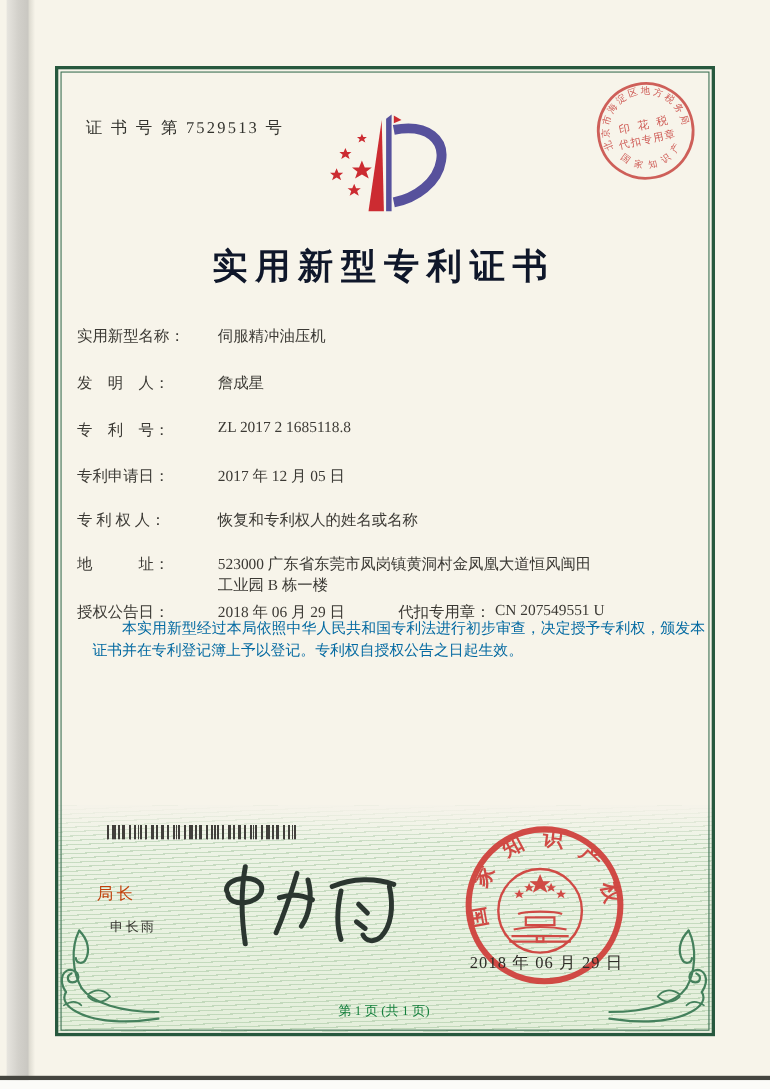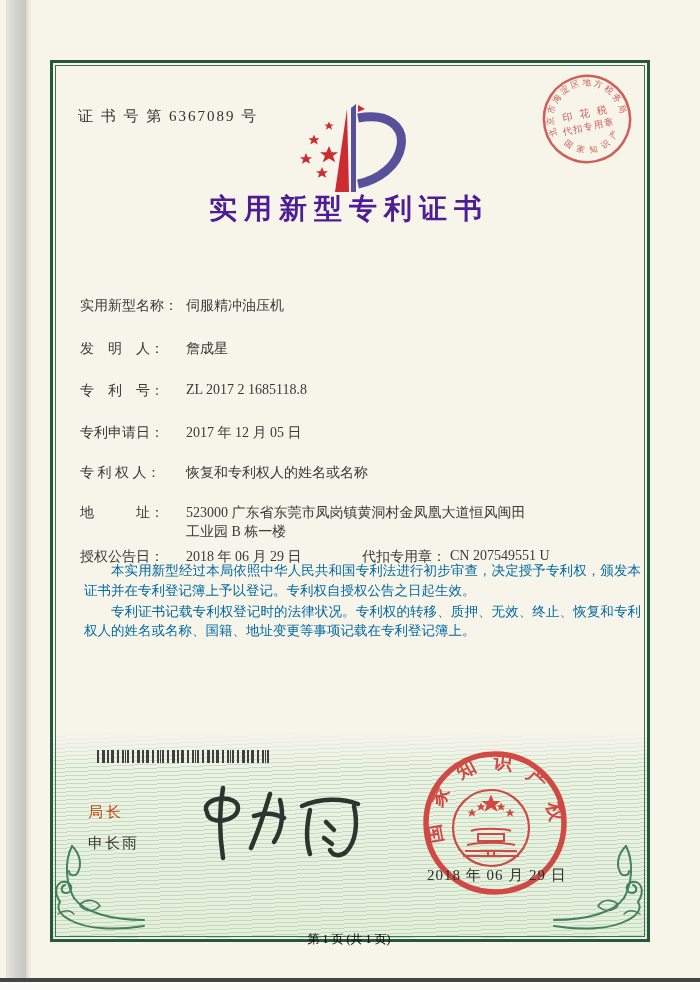--- a/index.html
+++ b/index.html
@@ -17,47 +17,47 @@
   .green-pattern{left:53px;top:732px;width:594px;height:206px;
     background:
       linear-gradient(180deg,#f6f3ea 0px,rgba(246,243,234,0) 34px),
       repeating-linear-gradient(177.5deg, rgba(112,164,110,.30) 0 1px, rgba(255,255,255,0) 1px 4px),
       linear-gradient(180deg,#eef4e7,#e4efdb);}
   .frame{left:50px;top:60px;width:594px;height:876px;border:3px solid #27583e;}
   .frame-inner{position:absolute;inset:2px;border:1px solid #3d7154;}
 
   .cert-no{left:78px;top:107px;font-size:15px;letter-spacing:2px;color:#33332e;}
   .logo{left:292px;top:102px;}
-  .title{left:50px;top:190px;width:598px;text-align:center;font-size:28px;
-         font-weight:600;letter-spacing:7px;color:#4c1d95;}
+  .title{left:50px;top:221px;width:598px;text-align:center;font-size:32px;
+         font-weight:600;letter-spacing:7px;color:#0f172a;}
 
   .row{font-size:14px;color:#3b3934;white-space:nowrap;}
-  .row .lab{position:absolute;left:80px;width:108px;}
-  .row .val{position:absolute;left:186px;text-align:right;}
+  .row .lab{position:absolute;left:70px;width:108px;}
+  .row .val{position:absolute;left:198px;text-align:right;}
   .lab2{position:absolute;left:362px;}
   .val2{position:absolute;left:450px;text-align:right;}
 
   .body-text{left:84px;top:561px;width:557px;font-size:13.5px;line-height:19.8px;
              color:#0369a1;text-align:justify;}
   .body-text p{margin:0 0 1px 0;text-indent:2em;}
 
   .barcode{left:97px;top:750px;width:173px;height:13px;
     background:
       repeating-linear-gradient(90deg,#413f3b 0 2px,transparent 2px 5px),
       repeating-linear-gradient(90deg,#413f3b 0 1px,transparent 1px 7px);}
 
   .director-label{left:88px;top:803px;font-size:15px;letter-spacing:3px;color:#c2410c;}
-  .director-name{left:88px;top:834px;font-size:15px;letter-spacing:2px;color:#34332e;}
+  .director-name{left:100px;top:834px;font-size:12px;letter-spacing:2px;color:#34332e;}
   .signature{left:196px;top:780px;}
 
   .big-seal{left:420px;top:748px;}
   .seal-date{left:427px;top:866px;font-size:15px;letter-spacing:1px;color:#2f2c27;z-index:5;}
   .tax-stamp{left:540px;top:72px;transform:rotate(-12deg);}
 
-  .footer{left:50px;top:911px;width:598px;text-align:center;font-size:12px;color:#000000;margin-top:20px;}
+  .footer{left:50px;top:911px;width:598px;text-align:center;font-size:12px;color:#15803d;}
   .flourish-l{left:48px;top:840px;}
   .flourish-r{left:550px;top:840px;transform:scaleX(-1);}
   svg text{font-family:"Liberation Serif","DejaVu Serif",serif;}
 </style>
 </head>
 <body>
 
 <div class="scan">
   <div class="abs paper"></div>
   <div class="abs scan-strip"></div>
@@ -84,21 +84,21 @@
       <path d="M96,86 C70,90 40,90 22,80 C12,75 8,68 12,62"></path>
       <path d="M12,62 C4,50 10,40 18,42 C25,44 25,53 18,53 C13,53 12,47 17,45"></path>
       <path d="M24,6 C16,22 18,44 26,58"></path>
       <path d="M24,6 C32,14 34,24 30,32 C28,37 21,36 21,31"></path>
       <path d="M26,58 C36,72 62,80 96,80"></path>
       <path d="M32,64 C40,58 48,60 52,66 C46,72 38,72 32,66" stroke-width="1.6"></path>
       <path d="M10,74 C16,70 22,70 26,74" stroke-width="1.4"></path>
     </g>
   </svg>
 
-  <div class="abs cert-no">证 书 号 第 6367089 号</div>
+  <div class="abs cert-no">证 书 号 第 7529513 号</div>
 
   <svg class="abs logo" width="115" height="95" viewBox="0 0 115 95">
     <g fill="#cc2b31">
       <path transform="translate(37,24) scale(0.45)" d="M0,-10 L2.9,-3.1 10,-3.1 4.5,1.2 6.9,8.1 0,4 -6.9,8.1 -4.5,1.2 -10,-3.1 -2.9,-3.1 Z"></path>
       <path transform="translate(22,38) scale(0.55)" d="M0,-10 L2.9,-3.1 10,-3.1 4.5,1.2 6.9,8.1 0,4 -6.9,8.1 -4.5,1.2 -10,-3.1 -2.9,-3.1 Z"></path>
       <path transform="translate(37,53) scale(0.9)" d="M0,-10 L2.9,-3.1 10,-3.1 4.5,1.2 6.9,8.1 0,4 -6.9,8.1 -4.5,1.2 -10,-3.1 -2.9,-3.1 Z"></path>
       <path transform="translate(14,57) scale(0.6)" d="M0,-10 L2.9,-3.1 10,-3.1 4.5,1.2 6.9,8.1 0,4 -6.9,8.1 -4.5,1.2 -10,-3.1 -2.9,-3.1 Z"></path>
       <path transform="translate(30,71) scale(0.6)" d="M0,-10 L2.9,-3.1 10,-3.1 4.5,1.2 6.9,8.1 0,4 -6.9,8.1 -4.5,1.2 -10,-3.1 -2.9,-3.1 Z"></path>
       <polygon points="55,7 43,90 57,90"></polygon>
       <polygon points="66,3 73,7 66,10"></polygon>
@@ -140,21 +140,20 @@
   </div>
   <div class="abs row" style="top:548px">
     <span class="lab">授权公告日：</span>
     <span class="val">2018 年 06 月 29 日</span>
     <span class="lab2">代扣专用章：</span>
     <span class="val2">CN 207549551 U</span>
   </div>
 
   <div class="abs body-text">
     <p>本实用新型经过本局依照中华人民共和国专利法进行初步审查，决定授予专利权，颁发本证书并在专利登记簿上予以登记。专利权自授权公告之日起生效。</p>
-    <p>专利证书记载专利权登记时的法律状况。专利权的转移、质押、无效、终止、恢复和专利权人的姓名或名称、国籍、地址变更等事项记载在专利登记簿上。</p>
   </div>
 
   <div class="abs barcode"></div>
 
   <div class="abs director-label">局长</div>
   <div class="abs director-name">申长雨</div>
 
   <svg class="abs signature" width="170" height="85" viewBox="0 0 170 85">
     <g stroke="#2b3630" stroke-width="4.5" fill="none" stroke-linecap="round">
       <path d="M27,8 C23,30 23,52 27,78"></path>

